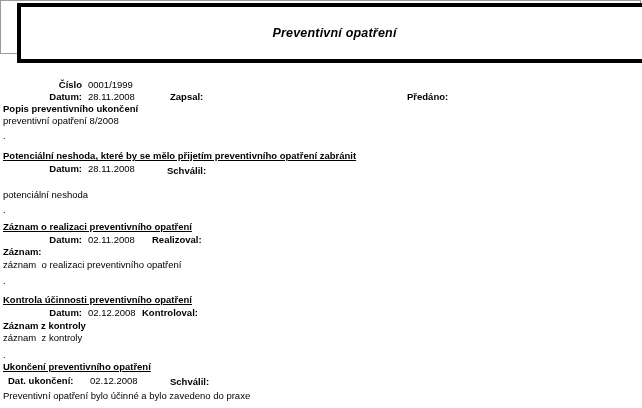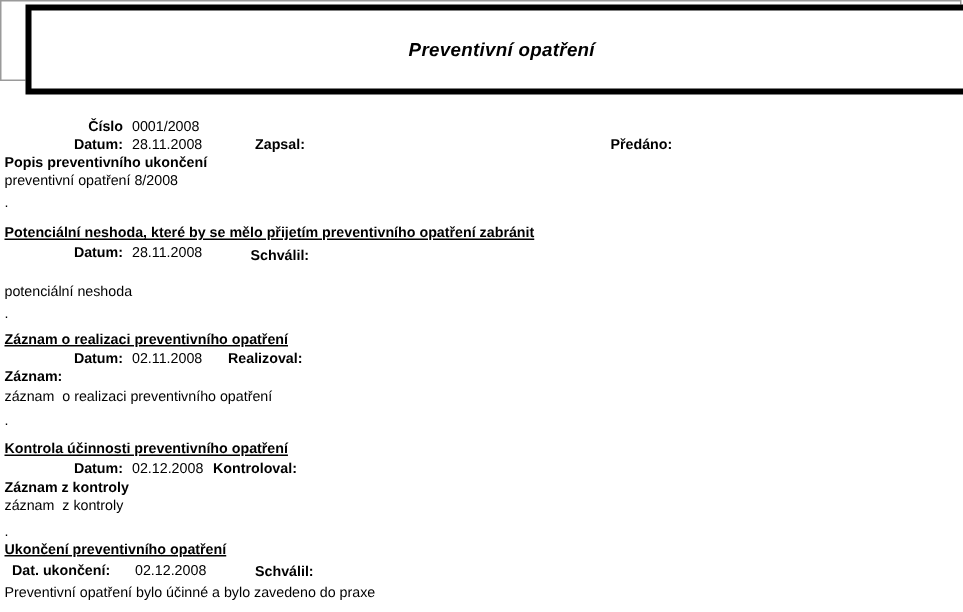--- a/index.html
+++ b/index.html
@@ -51,21 +51,21 @@
 
 <div id="page">
 
   <div class="outer-frame"></div>
   <div class="title-box">
     <span class="title">Preventivní opatření</span>
   </div>
 
   <div class="r" style="top:79px">
     <span class="lbl">Číslo</span>
-    <span class="val">0001/2008</span>
+    <span class="val">0001/1999</span>
   </div>
   <div class="r" style="top:91px">
     <span class="lbl">Datum:</span>
     <span class="val">28.11.2008</span>
     <span class="a b" style="left:170px">Zapsal:</span>
     <span class="a b" style="left:407px">Předáno:</span>
   </div>
   <div class="t b" style="top:103px">Popis preventivního ukončení</div>
   <div class="t" style="top:115px">preventivní opatření 8/2008</div>
   <div class="t" style="top:130px">.</div>

